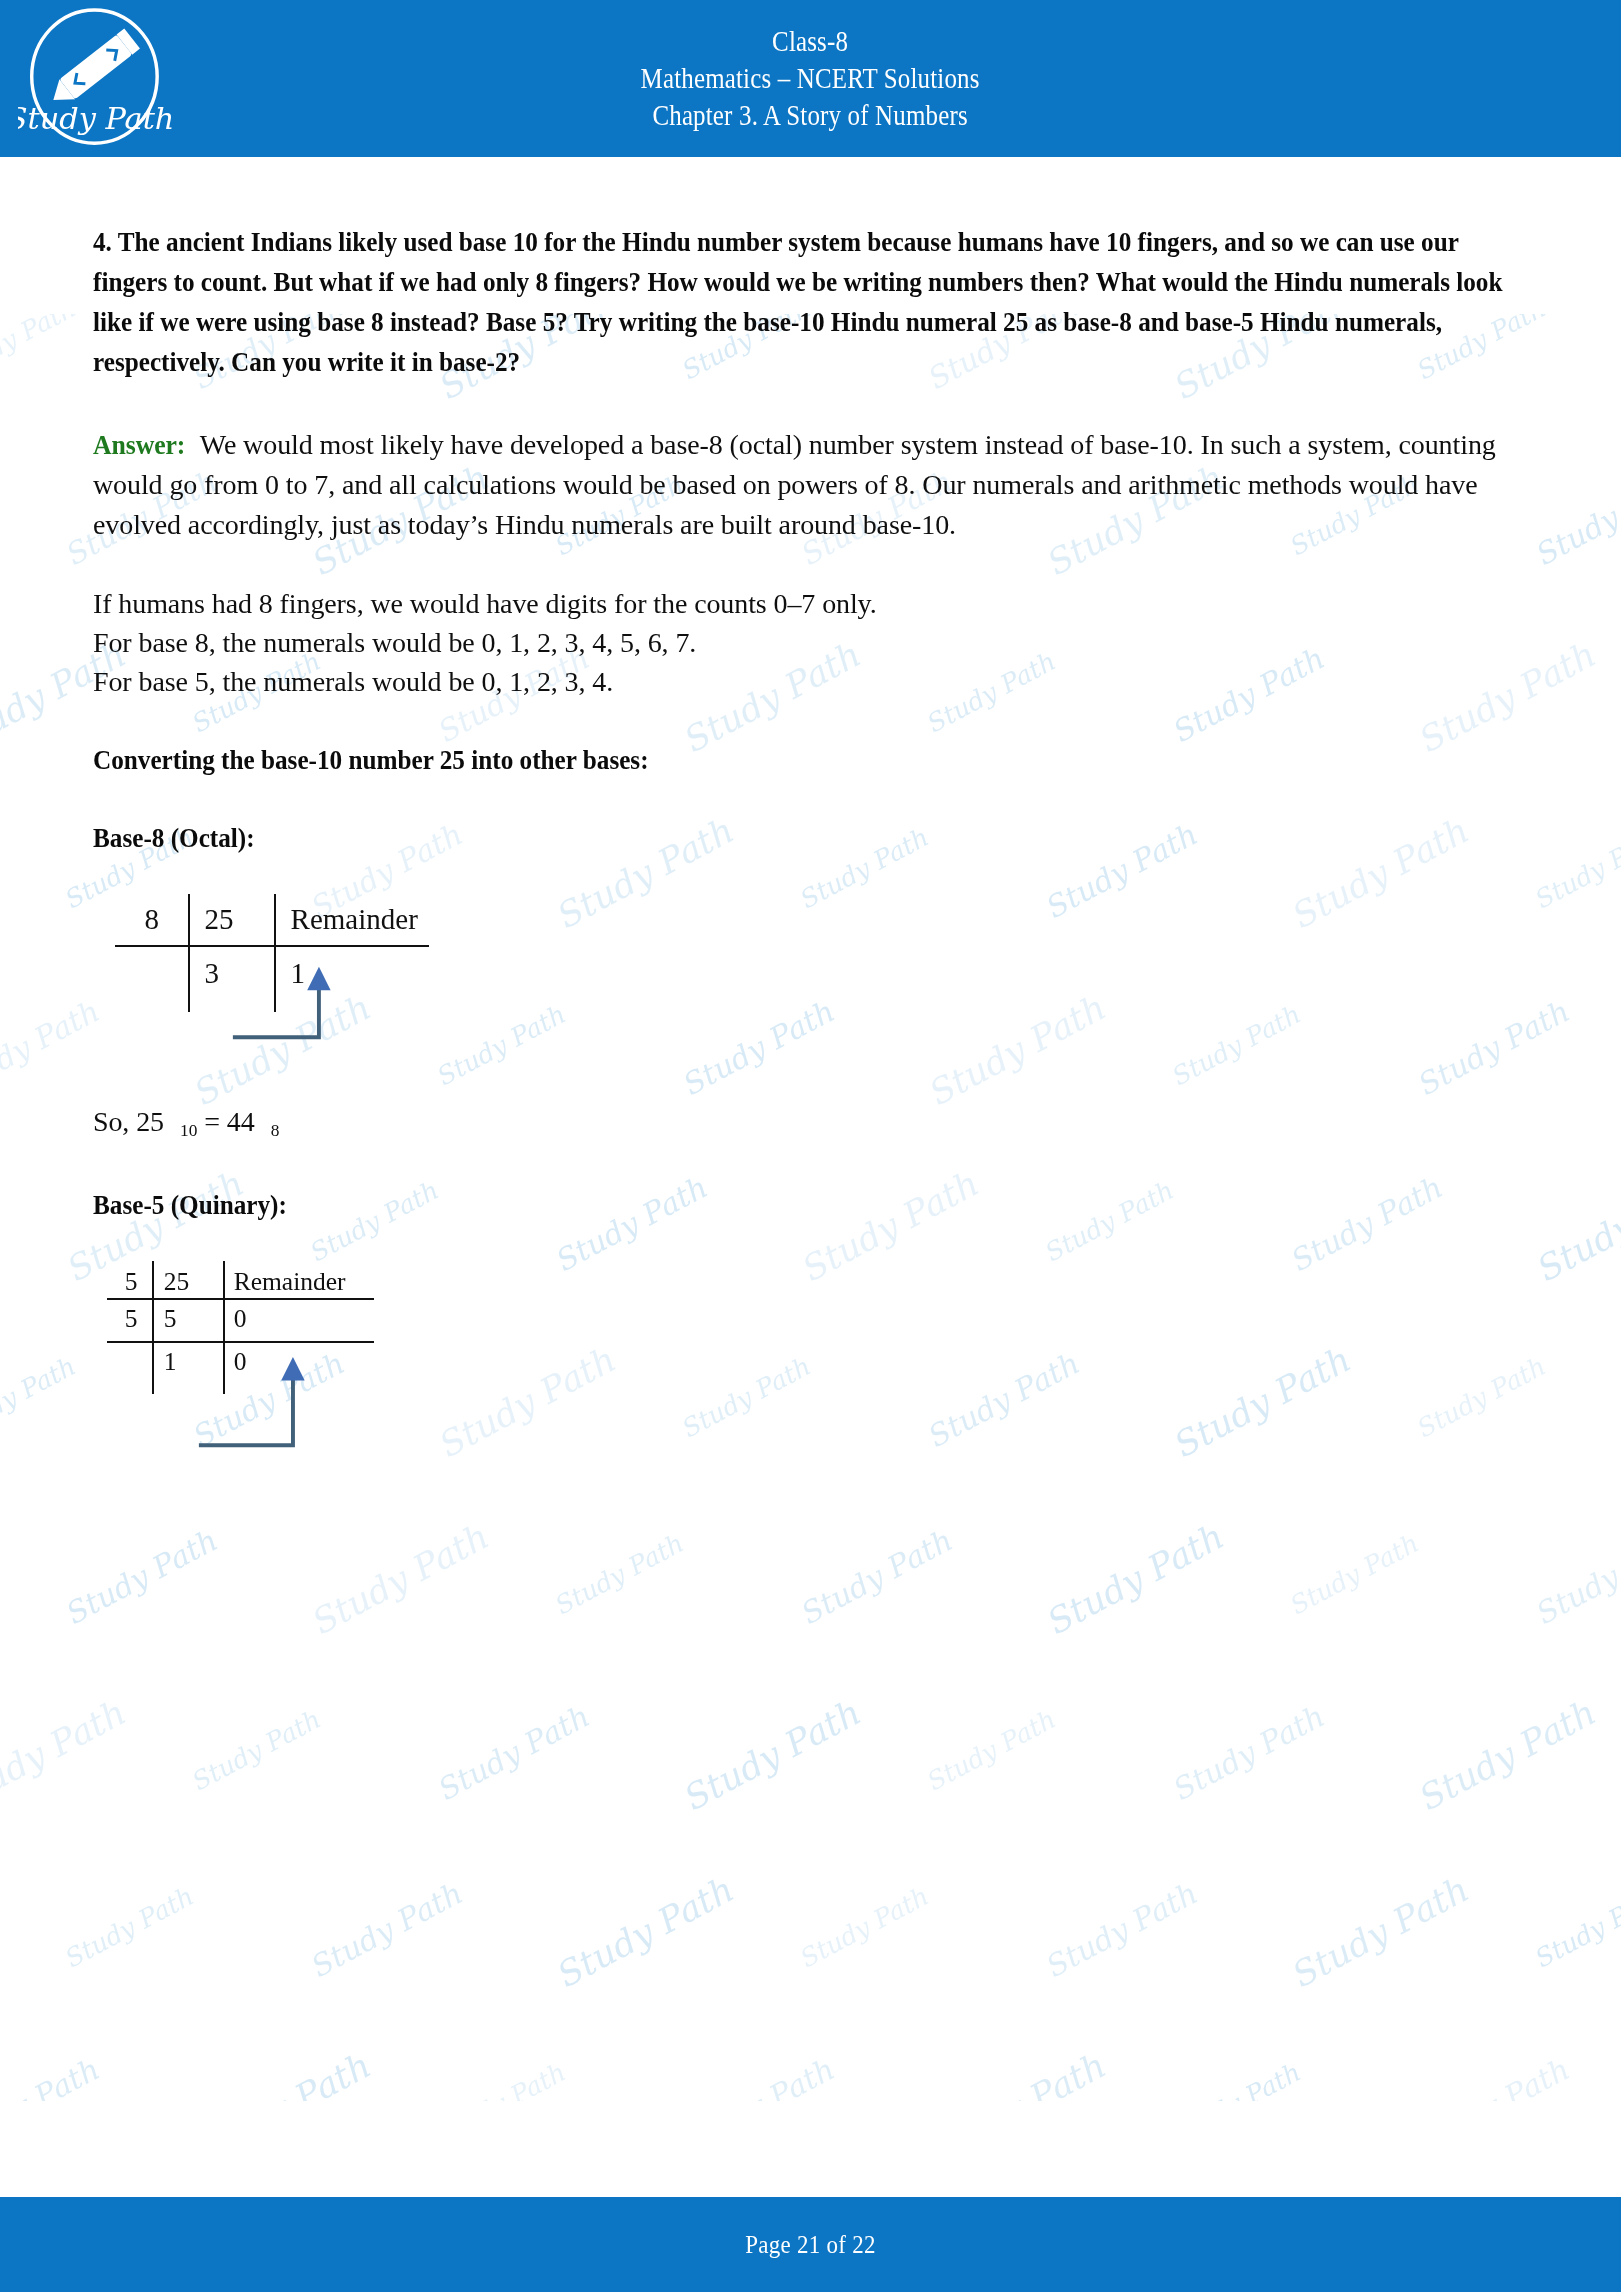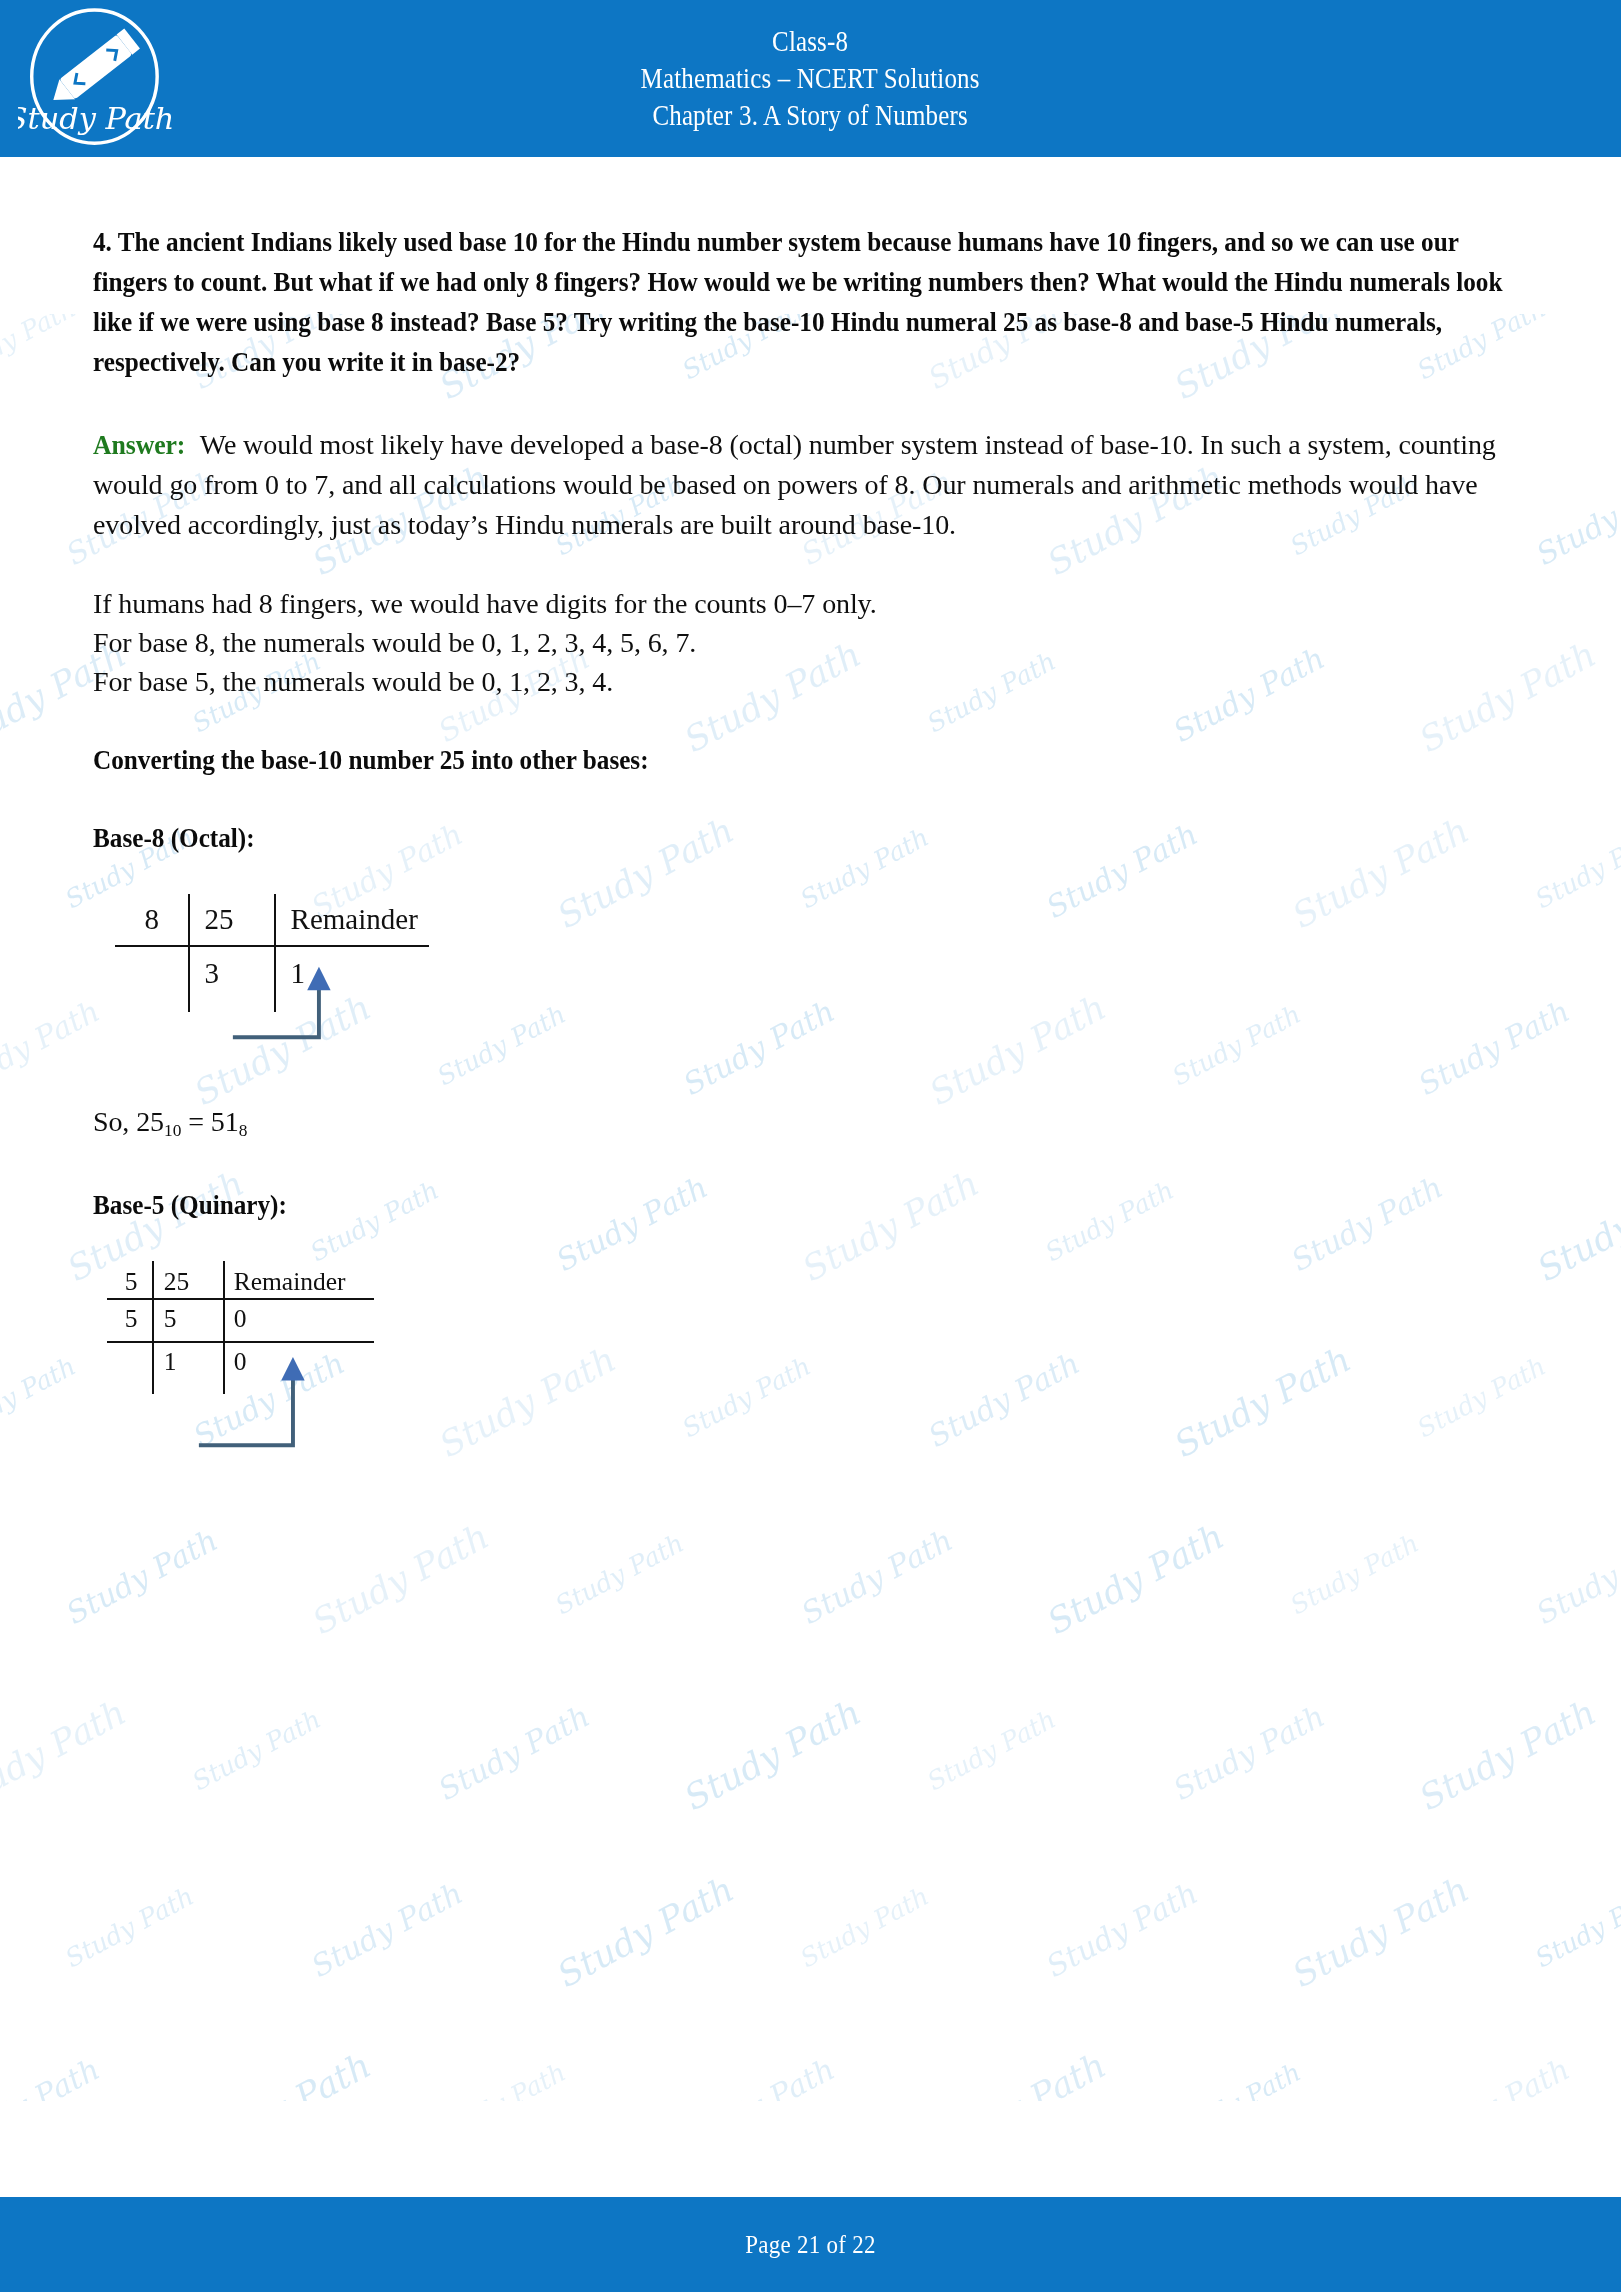--- a/index.html
+++ b/index.html
@@ -97,20 +97,21 @@
   }
 
   .tight-lines div { line-height: 39px; }
 
   sub {
     font-size: 0.62em;
     vertical-align: baseline;
     position: relative;
     top: 0.30em;
     letter-spacing: 0;
+    margin-left: 16px;
   }
 
   
   .divtable {
     position: relative;
     font-size: 29px;
     color: #111;
     font-family: "Liberation Serif", "DejaVu Serif", serif;
   }
 
@@ -334,21 +335,21 @@
           <svg width="137" height="88" viewBox="0 0 140 90">
             <path d="M8 78 L96 78 L96 28" fill="none" stroke="#41607a" stroke-width="4"></path>
             <polygon points="96,6 84,30 108,30" fill="#3f6cb5"></polygon>
           </svg>
         </div>
       </div>
 
       <div style="height:55px"></div>
 
       <div class="body-text">
-        <span>So, 25</span><sub>10</sub><span> = 51</span><sub>8</sub>
+        <span>So, 25</span><sub>10</sub><span> = 44</span><sub>8</sub>
       </div>
 
       <div class="gap-md"></div>
 
       <div class="sub-head">Base-5 (Quinary):</div>
 
       <div style="height:41px"></div>
 
       <div class="divtable t5">
         <div class="v1"></div>

